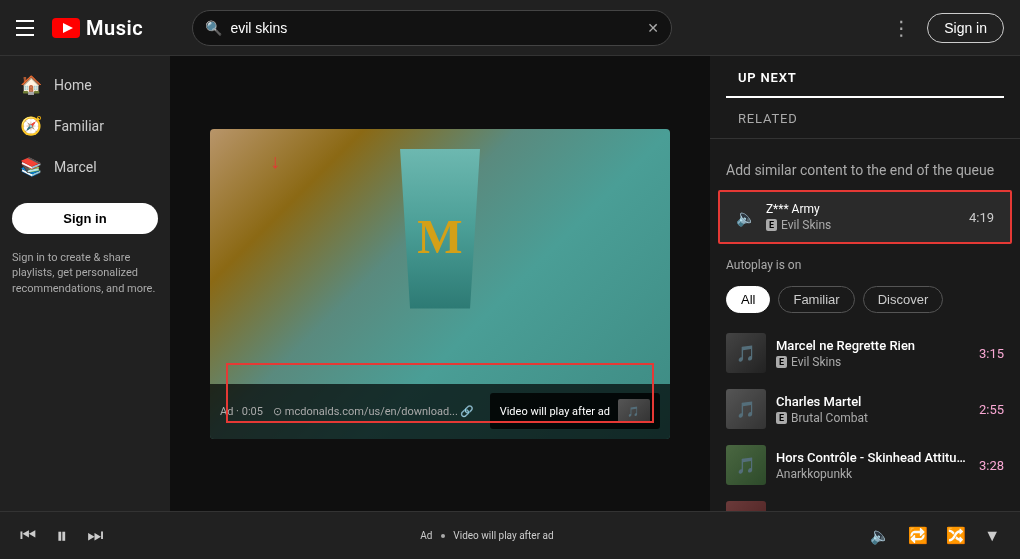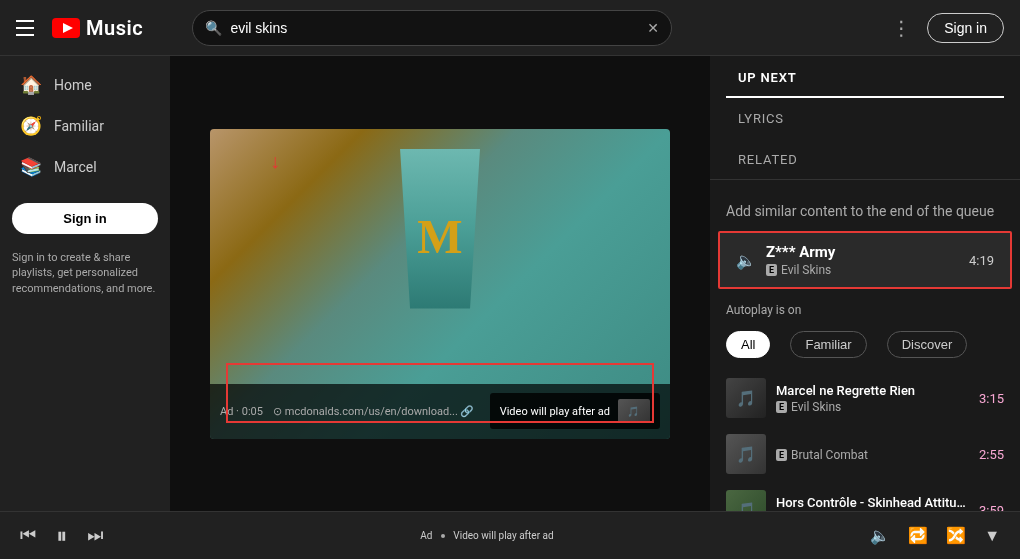--- a/index.html
+++ b/index.html
@@ -384,22 +384,22 @@
       position: relative;
     }
     .now-playing-icon {
       font-size: 16px;
       color: #ccc;
     }
     .now-playing-info {
       flex: 1;
     }
     .now-playing-title {
-      font-size: 15px;
-      font-weight: 700;
+      font-size: 12px;
+      font-weight: 400;
       color: #fff;
     }
     .now-playing-artist {
       font-size: 12px;
       color: #aaa;
       display: flex;
       align-items: center;
       gap: 4px;
       margin-top: 2px;
     }
@@ -417,21 +417,21 @@
     }
 
     .autoplay-is-on {
       font-size: 12px;
       color: #aaa;
       padding: 6px 16px 10px;
     }
 
     .filter-chips {
       display: flex;
-      gap: 20px;
+      gap: 8px;
       padding: 4px 16px 12px;
     }
     .chip {
       padding: 5px 14px;
       border-radius: 16px;
       font-size: 13px;
       cursor: pointer;
       border: 1px solid #555;
       color: #ccc;
       background: transparent;
@@ -627,21 +627,20 @@
 
         <div class="red-box-overlay"></div>
       </div>
     </div>
   </div>
 
   <div class="right-panel">
 
     <div class="queue-tabs">
       <div class="queue-tab active">UP NEXT</div>
-      <div class="queue-tab">LYRICS</div>
       <div class="queue-tab">RELATED</div>
     </div>
 
     <div class="queue-content">
 
       <div class="autoplay-section">
         <div class="autoplay-desc">Add similar content to the end of the queue</div>
       </div>
 
       <div style="position:relative;">
@@ -681,39 +680,40 @@
             </div>
           </div>
           <span class="queue-item-duration">3:15</span>
         </div>
 
         <div class="queue-item">
           <div class="queue-thumb thumb-2">
             <span style="font-size:16px;">🎵</span>
           </div>
           <div class="queue-item-info">
+            <div class="queue-item-title">Charles Martel</div>
             <div class="queue-item-artist">
               <span class="explicit-badge">E</span>
               <span>Brutal Combat</span>
             </div>
           </div>
           <span class="queue-item-duration">2:55</span>
         </div>
 
         <div class="queue-item">
           <div class="queue-thumb thumb-3">
             <span style="font-size:16px;">🎵</span>
           </div>
           <div class="queue-item-info">
             <div class="queue-item-title">Hors Contrôle - Skinhead Attitude</div>
             <div class="queue-item-artist">
               <span>Anarkkopunkk</span>
             </div>
           </div>
-          <span class="queue-item-duration">3:59</span>
+          <span class="queue-item-duration">3:28</span>
         </div>
 
         <div class="queue-item">
           <div class="queue-thumb thumb-4">
             <span style="font-size:16px;">🎵</span>
           </div>
           <span class="queue-item-duration">3:55</span>
         </div>
 
       </div>

